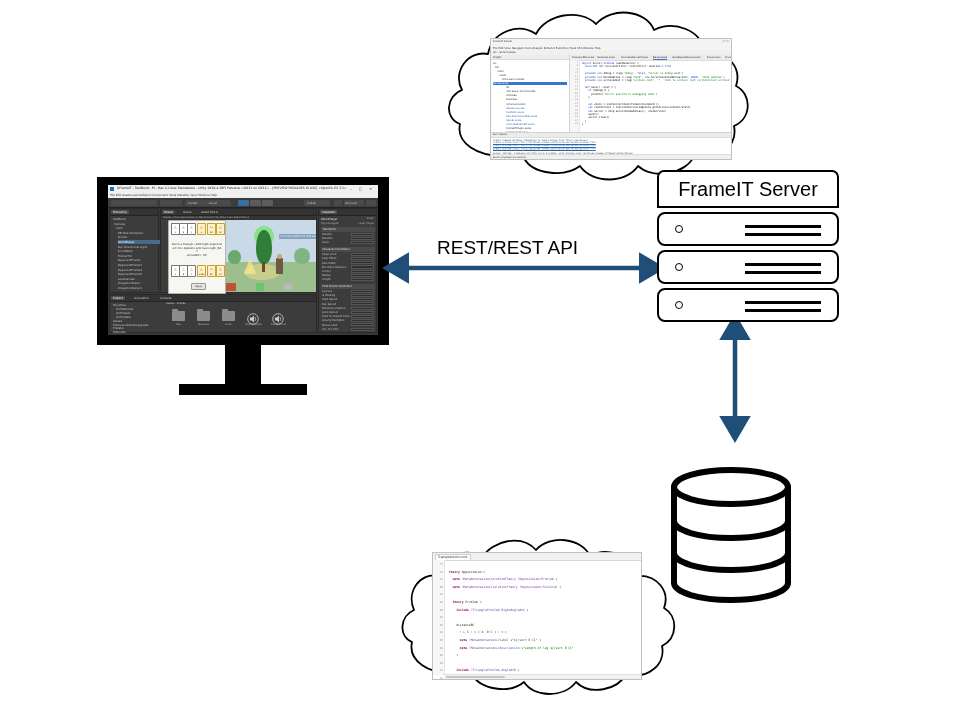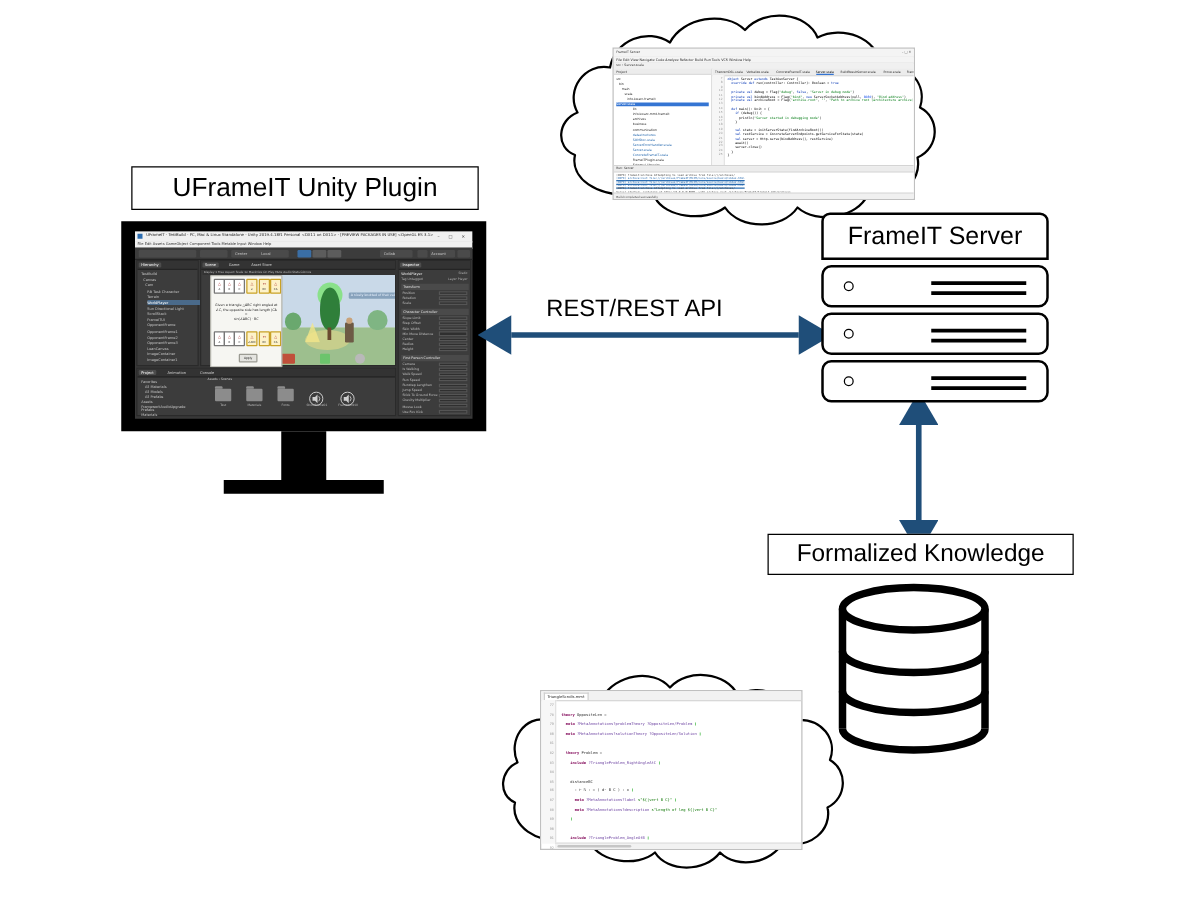--- a/index.html
+++ b/index.html
@@ -406,21 +406,20 @@
             <div class="log-line lnk" style="left: 2px; top: 10.9px;">[INFO] archive:root file:///archives/FrameIT/MitM/core/source/build/index.html</div>
             <div class="log-line lnk" style="left: 2px; top: 13.6px;">[INFO] archive:root file:///archives/FrameIT/MitM/core/source/build/index.html</div>
             <div class="log-line" style="left: 2px; top: 16.3px;">[INFO] frameit:archive Attempting to load archive from file:///archives/</div>
             <div class="log-line" style="left: 2px; top: 19px;">Server started, listening at http://0.0.0.0:8085, with archive root /archives/FrameIT/frameit-mmt/archives</div>
           </div>
       </div>
       <div class="ide-status">Build completed successfully</div>
     </div>
   </div>
 
-  <div class="label-box abs" id="uframeit-label">UFrameIT Unity Plugin</div>
 
   <div class="abs" id="monitor-wrap">
     <div class="monitor-bezel"></div>
     <div class="monitor-neck"></div>
     <div class="monitor-base"></div>
 
     <div class="unity">
 
       <div class="u-titlebar">
         <div class="u-winicon"></div>
@@ -696,21 +695,20 @@
       <marker id="ahU" markerWidth="7" markerHeight="7" refX="6" refY="3.5" orient="auto">
         <polygon points="6,0 6,7 0,3.5" fill="#1F4E79"></polygon>
       </marker>
       <marker id="ahD" markerWidth="7" markerHeight="7" refX="1" refY="3.5" orient="auto">
         <polygon points="1,0 1,7 7,3.5" fill="#1F4E79"></polygon>
       </marker>
     </defs>
     <line x1="13" y1="12" x2="13" y2="88" stroke="#1F4E79" stroke-width="4.5" marker-start="url(#ahU)" marker-end="url(#ahD)"></line>
   </svg>
 
-  <div class="label-box abs" id="knowledge-label">Formalized Knowledge</div>
 
   <div class="abs" id="database">
     <svg width="130" height="140" style="position:absolute;left:0;top:0;">
       <path d="M8,22 L8,118" stroke="#000" stroke-width="6" fill="none" stroke-linecap="butt"></path>
       <path d="M122,22 L122,118" stroke="#000" stroke-width="6" fill="none" stroke-linecap="butt"></path>
       <ellipse cx="65" cy="22" rx="57" ry="17" fill="#ffffff" stroke="#000000" stroke-width="6"></ellipse>
       <path d="M8,56 A57,17 0 0 0 122,56" fill="none" stroke="#000000" stroke-width="6"></path>
       <path d="M8,88 A57,17 0 0 0 122,88" fill="none" stroke="#000000" stroke-width="6"></path>
       <path d="M8,118 A57,17 0 0 0 122,118" fill="none" stroke="#000000" stroke-width="6"></path>
     </svg>

